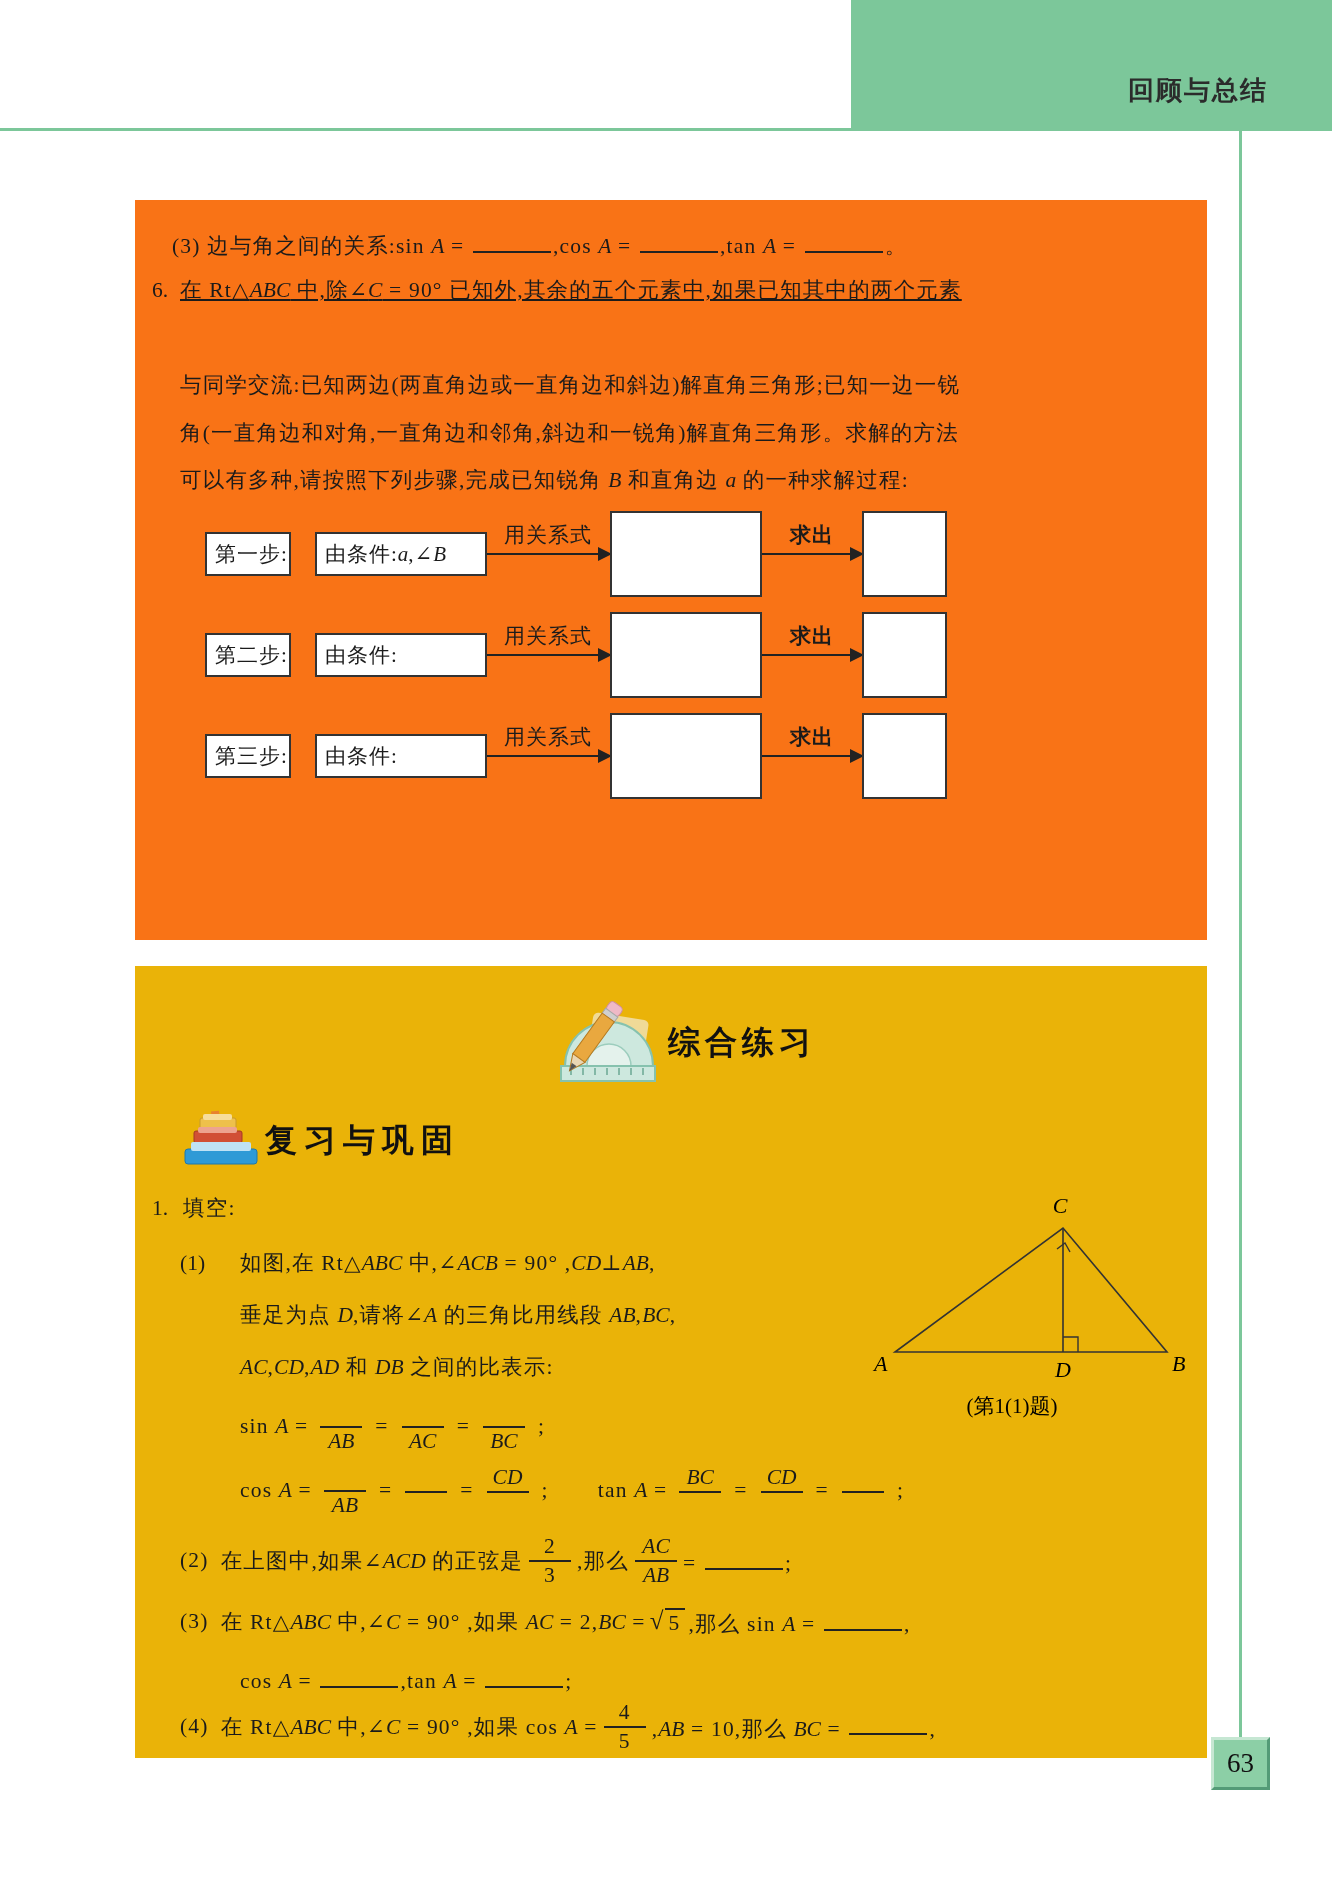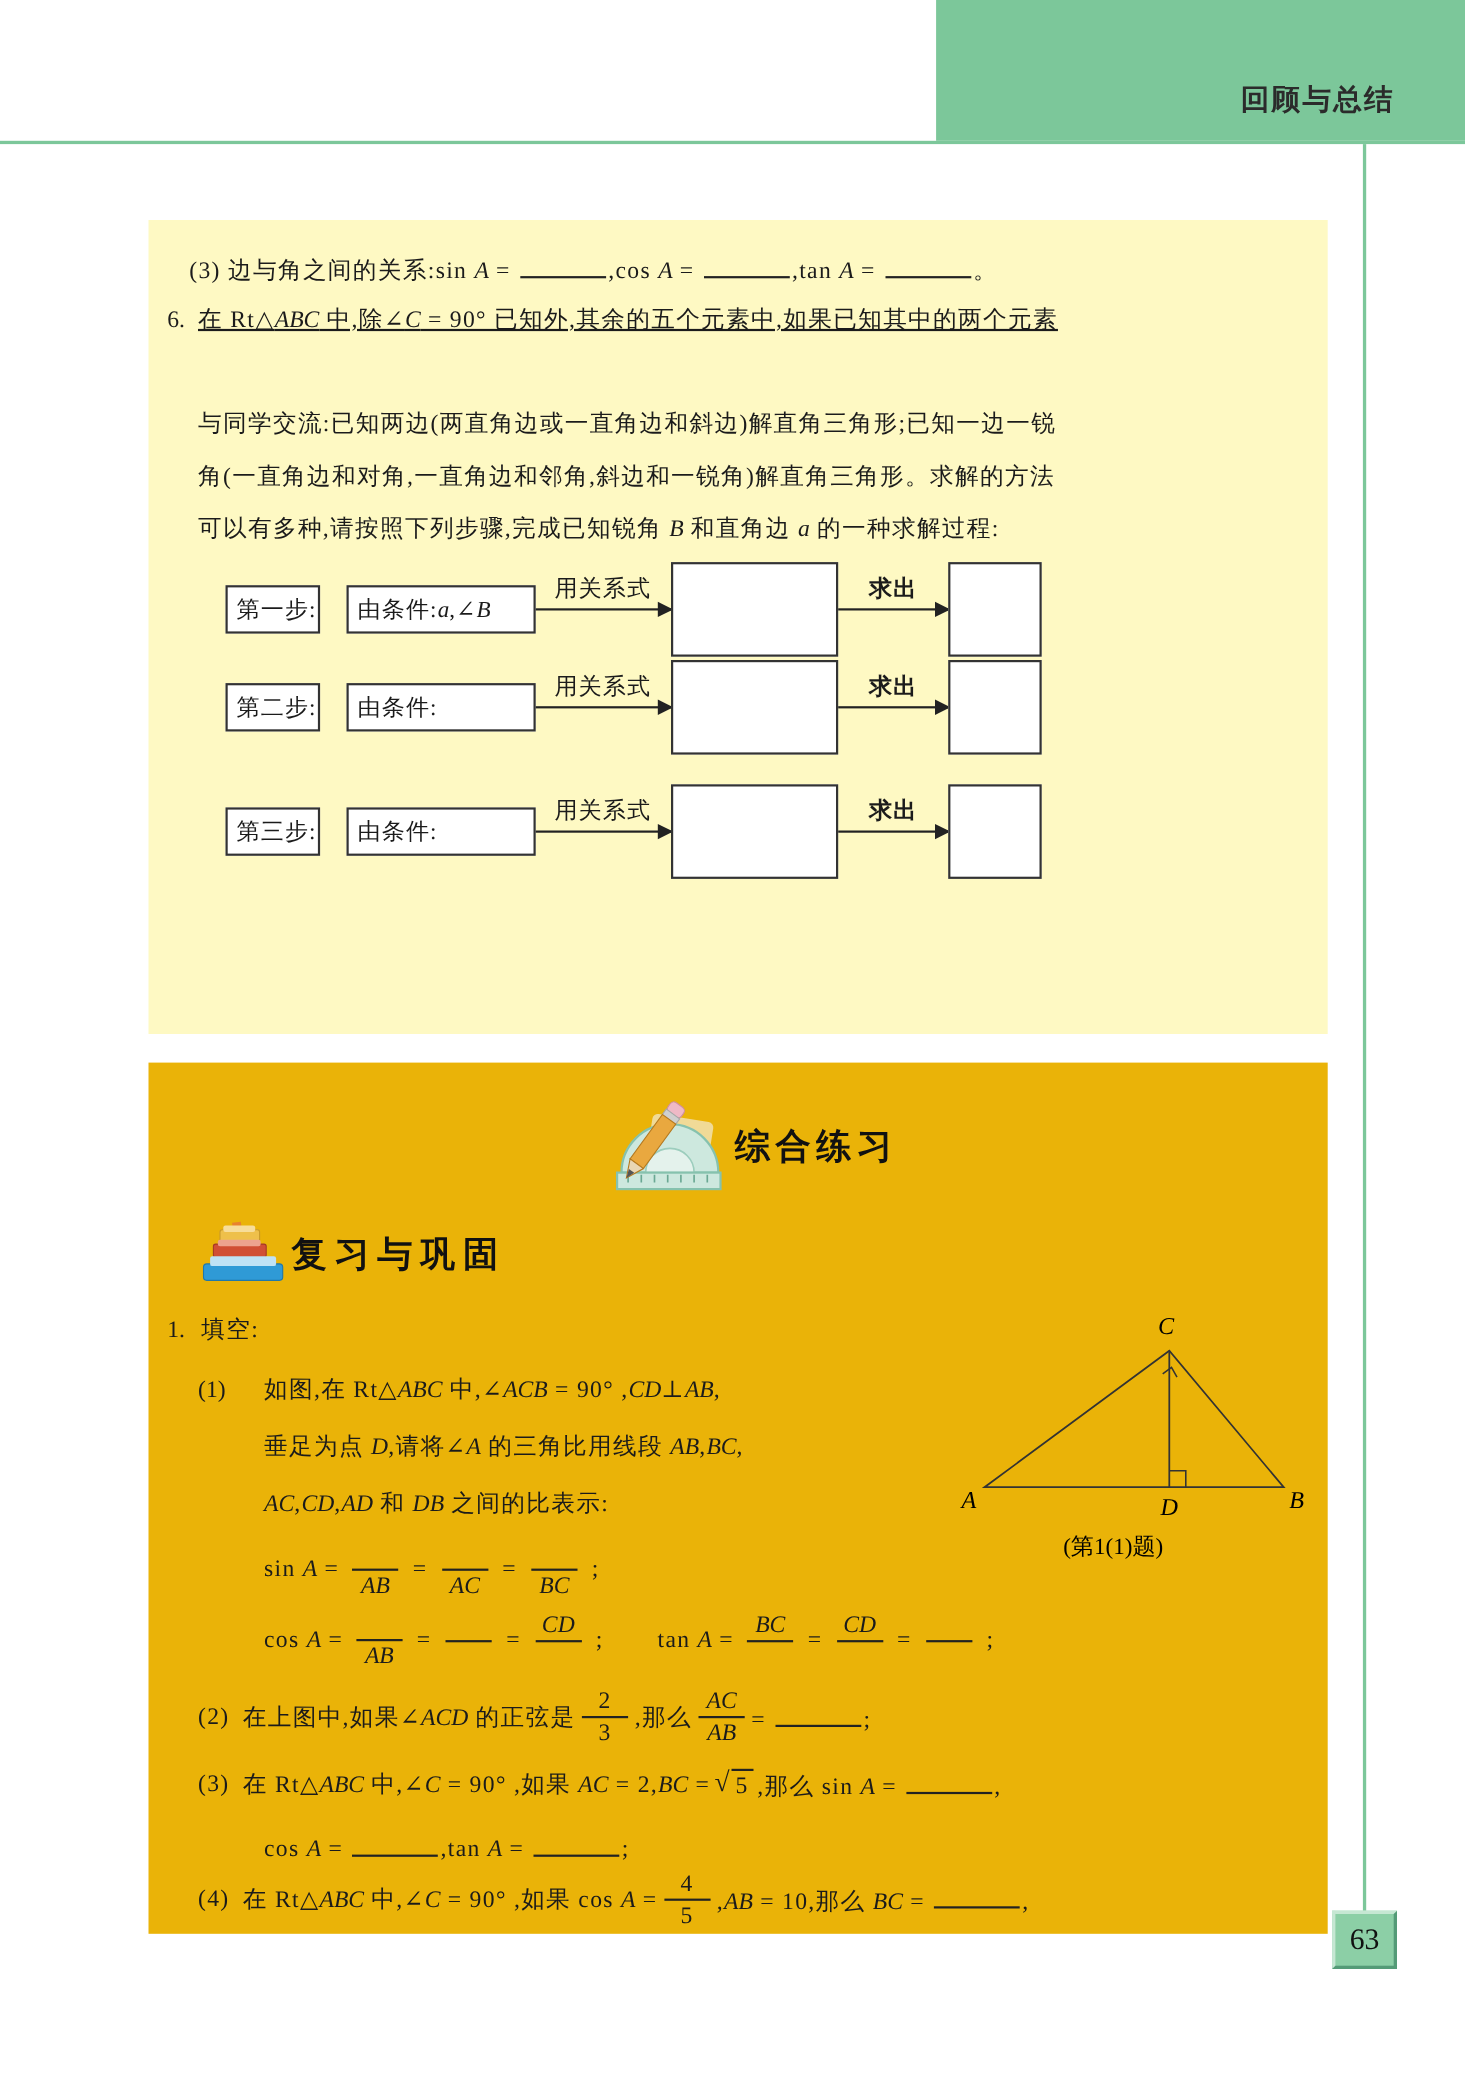--- a/index.html
+++ b/index.html
@@ -8,21 +8,21 @@
   
   .green-block{position:absolute;left:851px;top:0;width:481px;height:128px;background:#7cc79a;}
   .header-title{position:absolute;right:64px;bottom:20px;font-family:"Liberation Sans","DejaVu Sans",sans-serif;
         font-weight:bold;font-size:26px;color:#2b2b2b;letter-spacing:2px;}
   .h-rule{position:absolute;left:0;top:128px;width:1332px;height:3px;background:#7cc79a;}
   .v-rule{position:absolute;left:1239px;top:131px;width:3px;height:1606px;background:#7cc79a;}
   .page-badge{position:absolute;left:1211px;top:1737px;width:59px;height:53px;background:#8ccfa6;
         border:3px solid;border-color:#c6e7d3 #549b77 #549b77 #c6e7d3;box-sizing:border-box;
         display:flex;align-items:center;justify-content:center;font-size:27px;color:#111;}
   
-  .pink-box{position:absolute;left:135px;top:200px;width:1072px;height:740px;background:#fef9c3;}
+  .pink-box{position:absolute;left:135px;top:200px;width:1072px;height:740px;background:#f97316;}
   .blue-box{position:absolute;left:135px;top:966px;width:1072px;height:792px;background:#eab308;}
   
   .pl{position:absolute;font-size:21.5px;line-height:30px;white-space:nowrap;letter-spacing:1.2px;}
   .pl i, .fline i, .fcond i{font-style:italic;letter-spacing:0;}
   .blank{display:inline-block;border-bottom:2px solid #222;height:1.05em;vertical-align:baseline;margin:0 2px;}
   
   .frow{position:absolute;left:0;width:100%;height:87px;}
   .fcbox{position:absolute;background:#ffffff;border:2px solid #333;box-sizing:border-box;
         font-size:21px;line-height:40px;letter-spacing:1px;}
   .fstep{left:70px;top:21px;width:86px;height:44px;padding-left:8px;}
@@ -88,21 +88,21 @@
       <div class="fcbox fstep">第一步:</div>
       <div class="fcbox fcond">由条件:<i>a</i>,∠<i>B</i></div>
       <div class="alabel alabel1">用关系式</div>
       <div class="arr arr1"></div>
       <div class="fcbox fbig1"></div>
       <div class="alabel alabel2">求出</div>
       <div class="arr arr2"></div>
       <div class="fcbox fbig2"></div>
     </div>
 
-    <div class="frow" style="top:400px;">
+    <div class="frow" style="top:412px;">
       <div class="fcbox fstep">第二步:</div>
       <div class="fcbox fcond">由条件:</div>
       <div class="alabel alabel1">用关系式</div>
       <div class="arr arr1"></div>
       <div class="fcbox fbig1"></div>
       <div class="alabel alabel2">求出</div>
       <div class="arr arr2"></div>
       <div class="fcbox fbig2"></div>
     </div>
 

